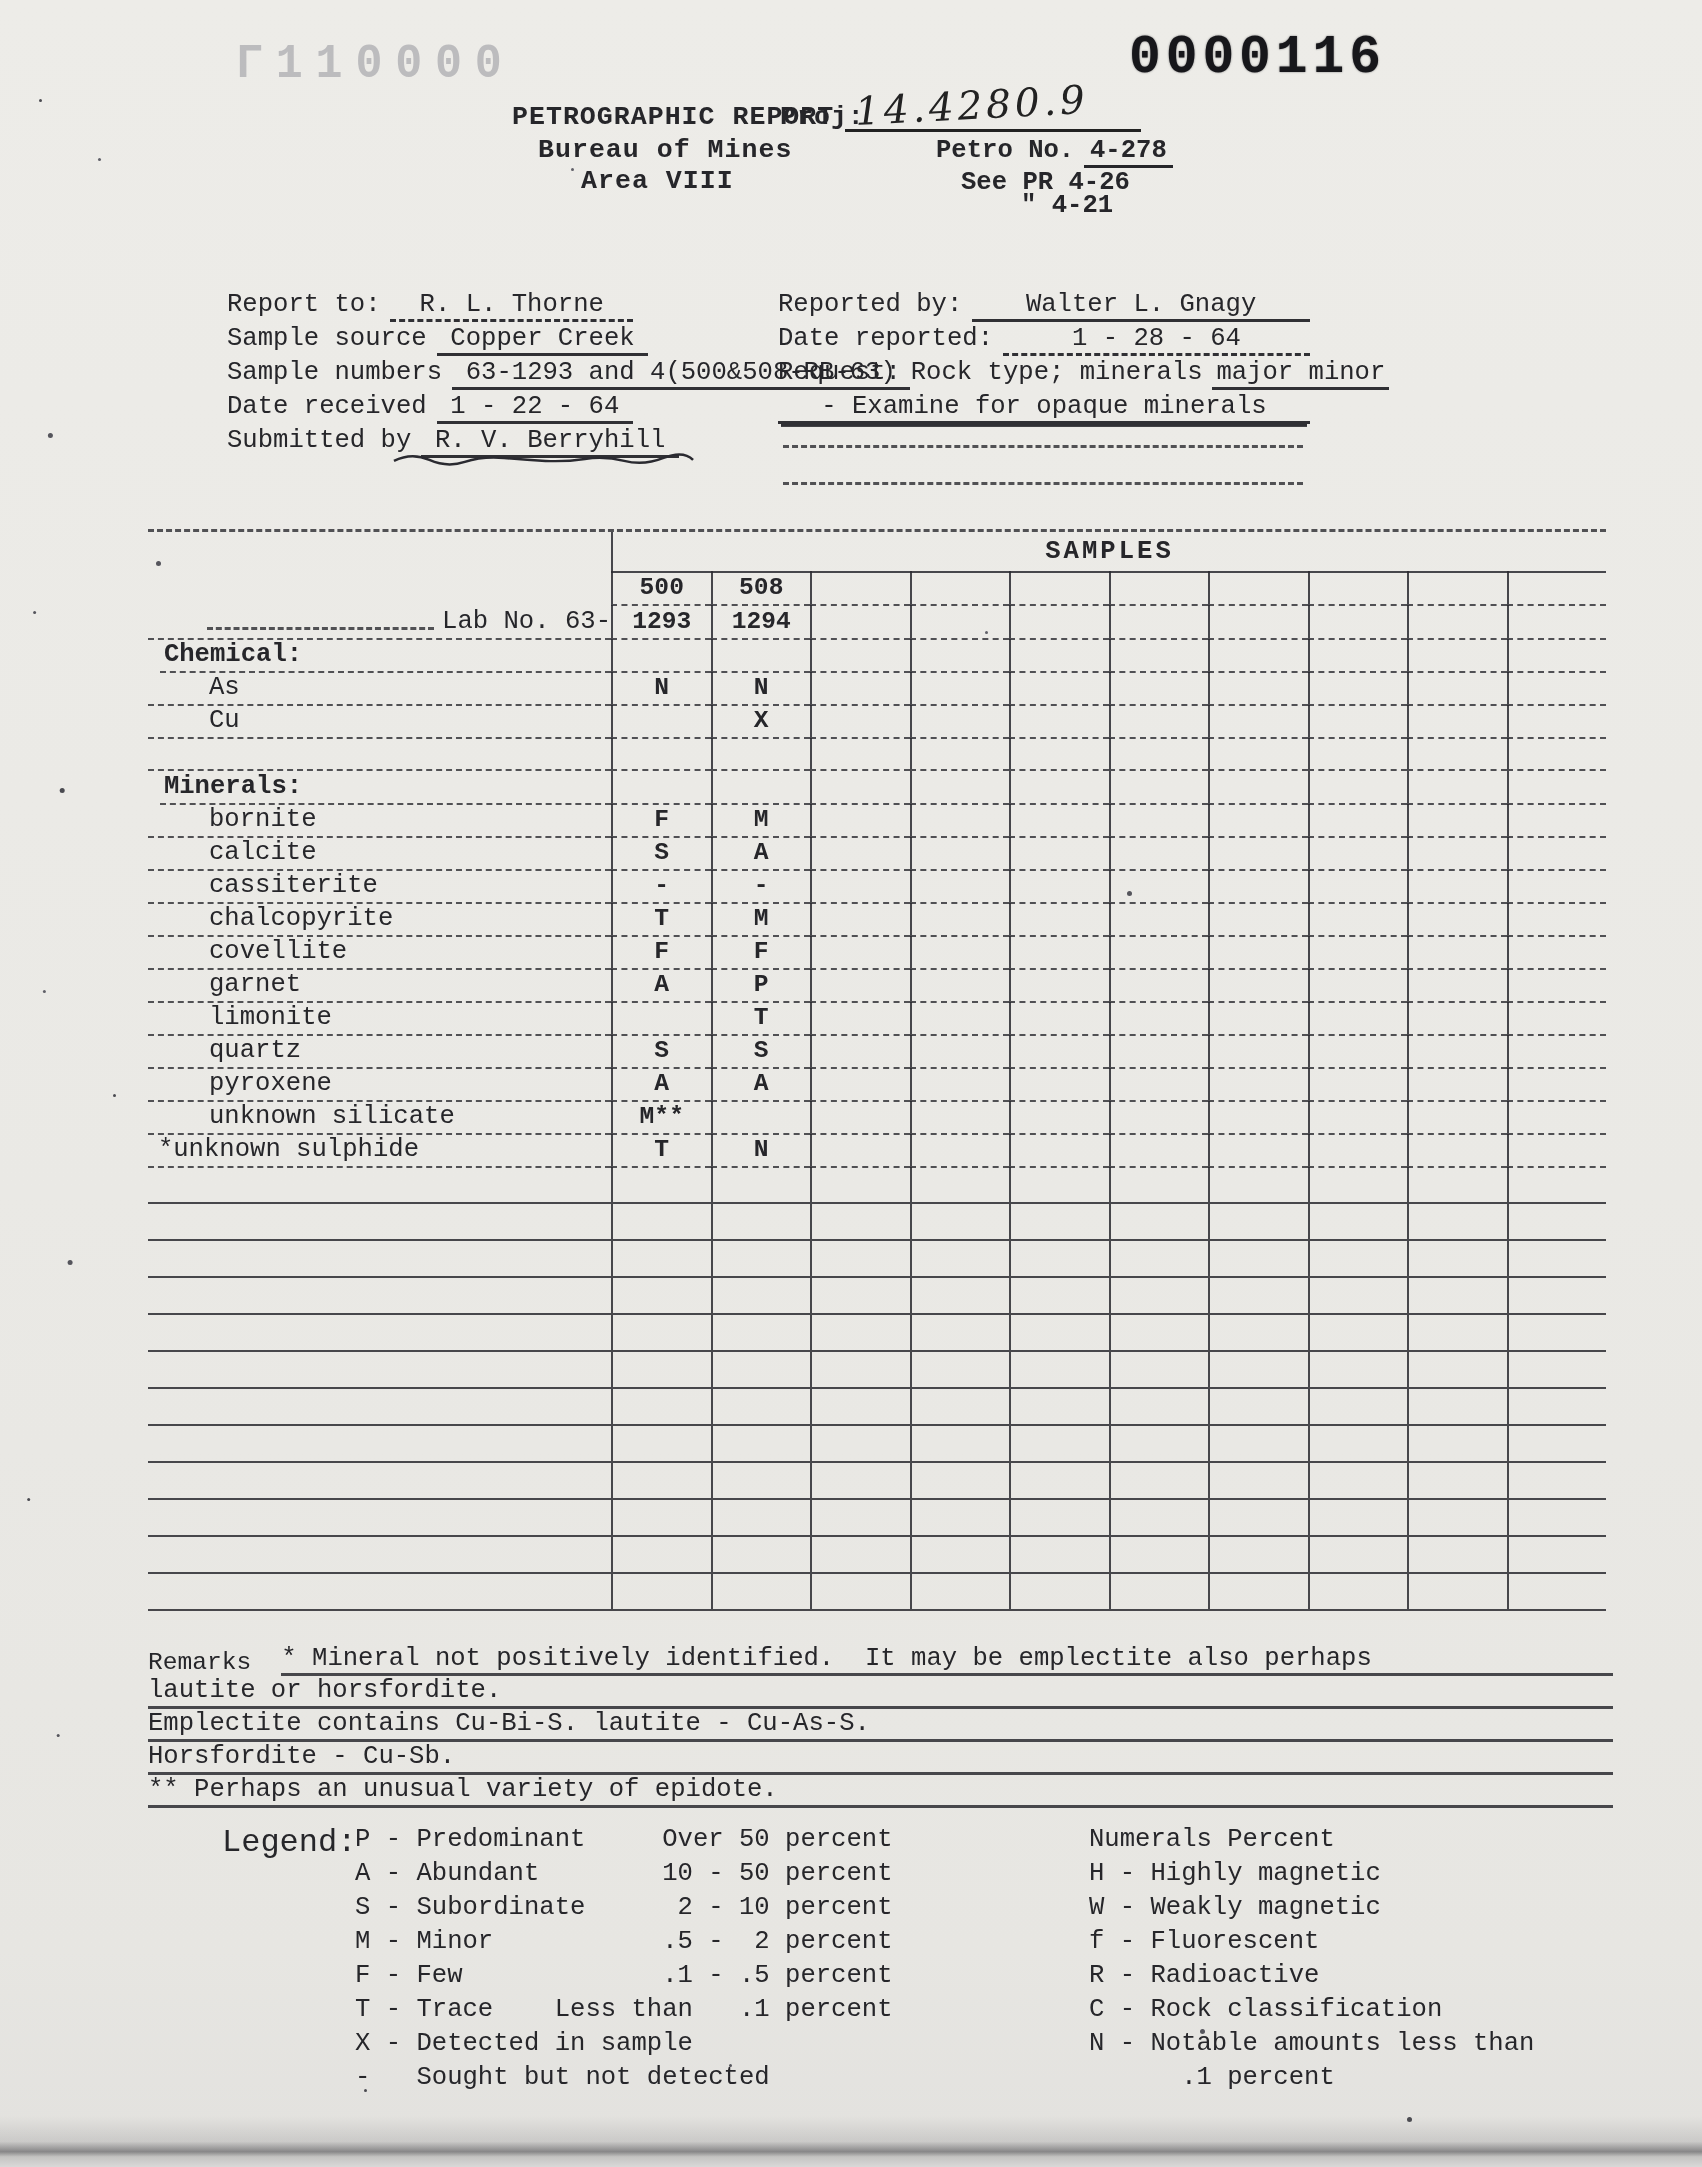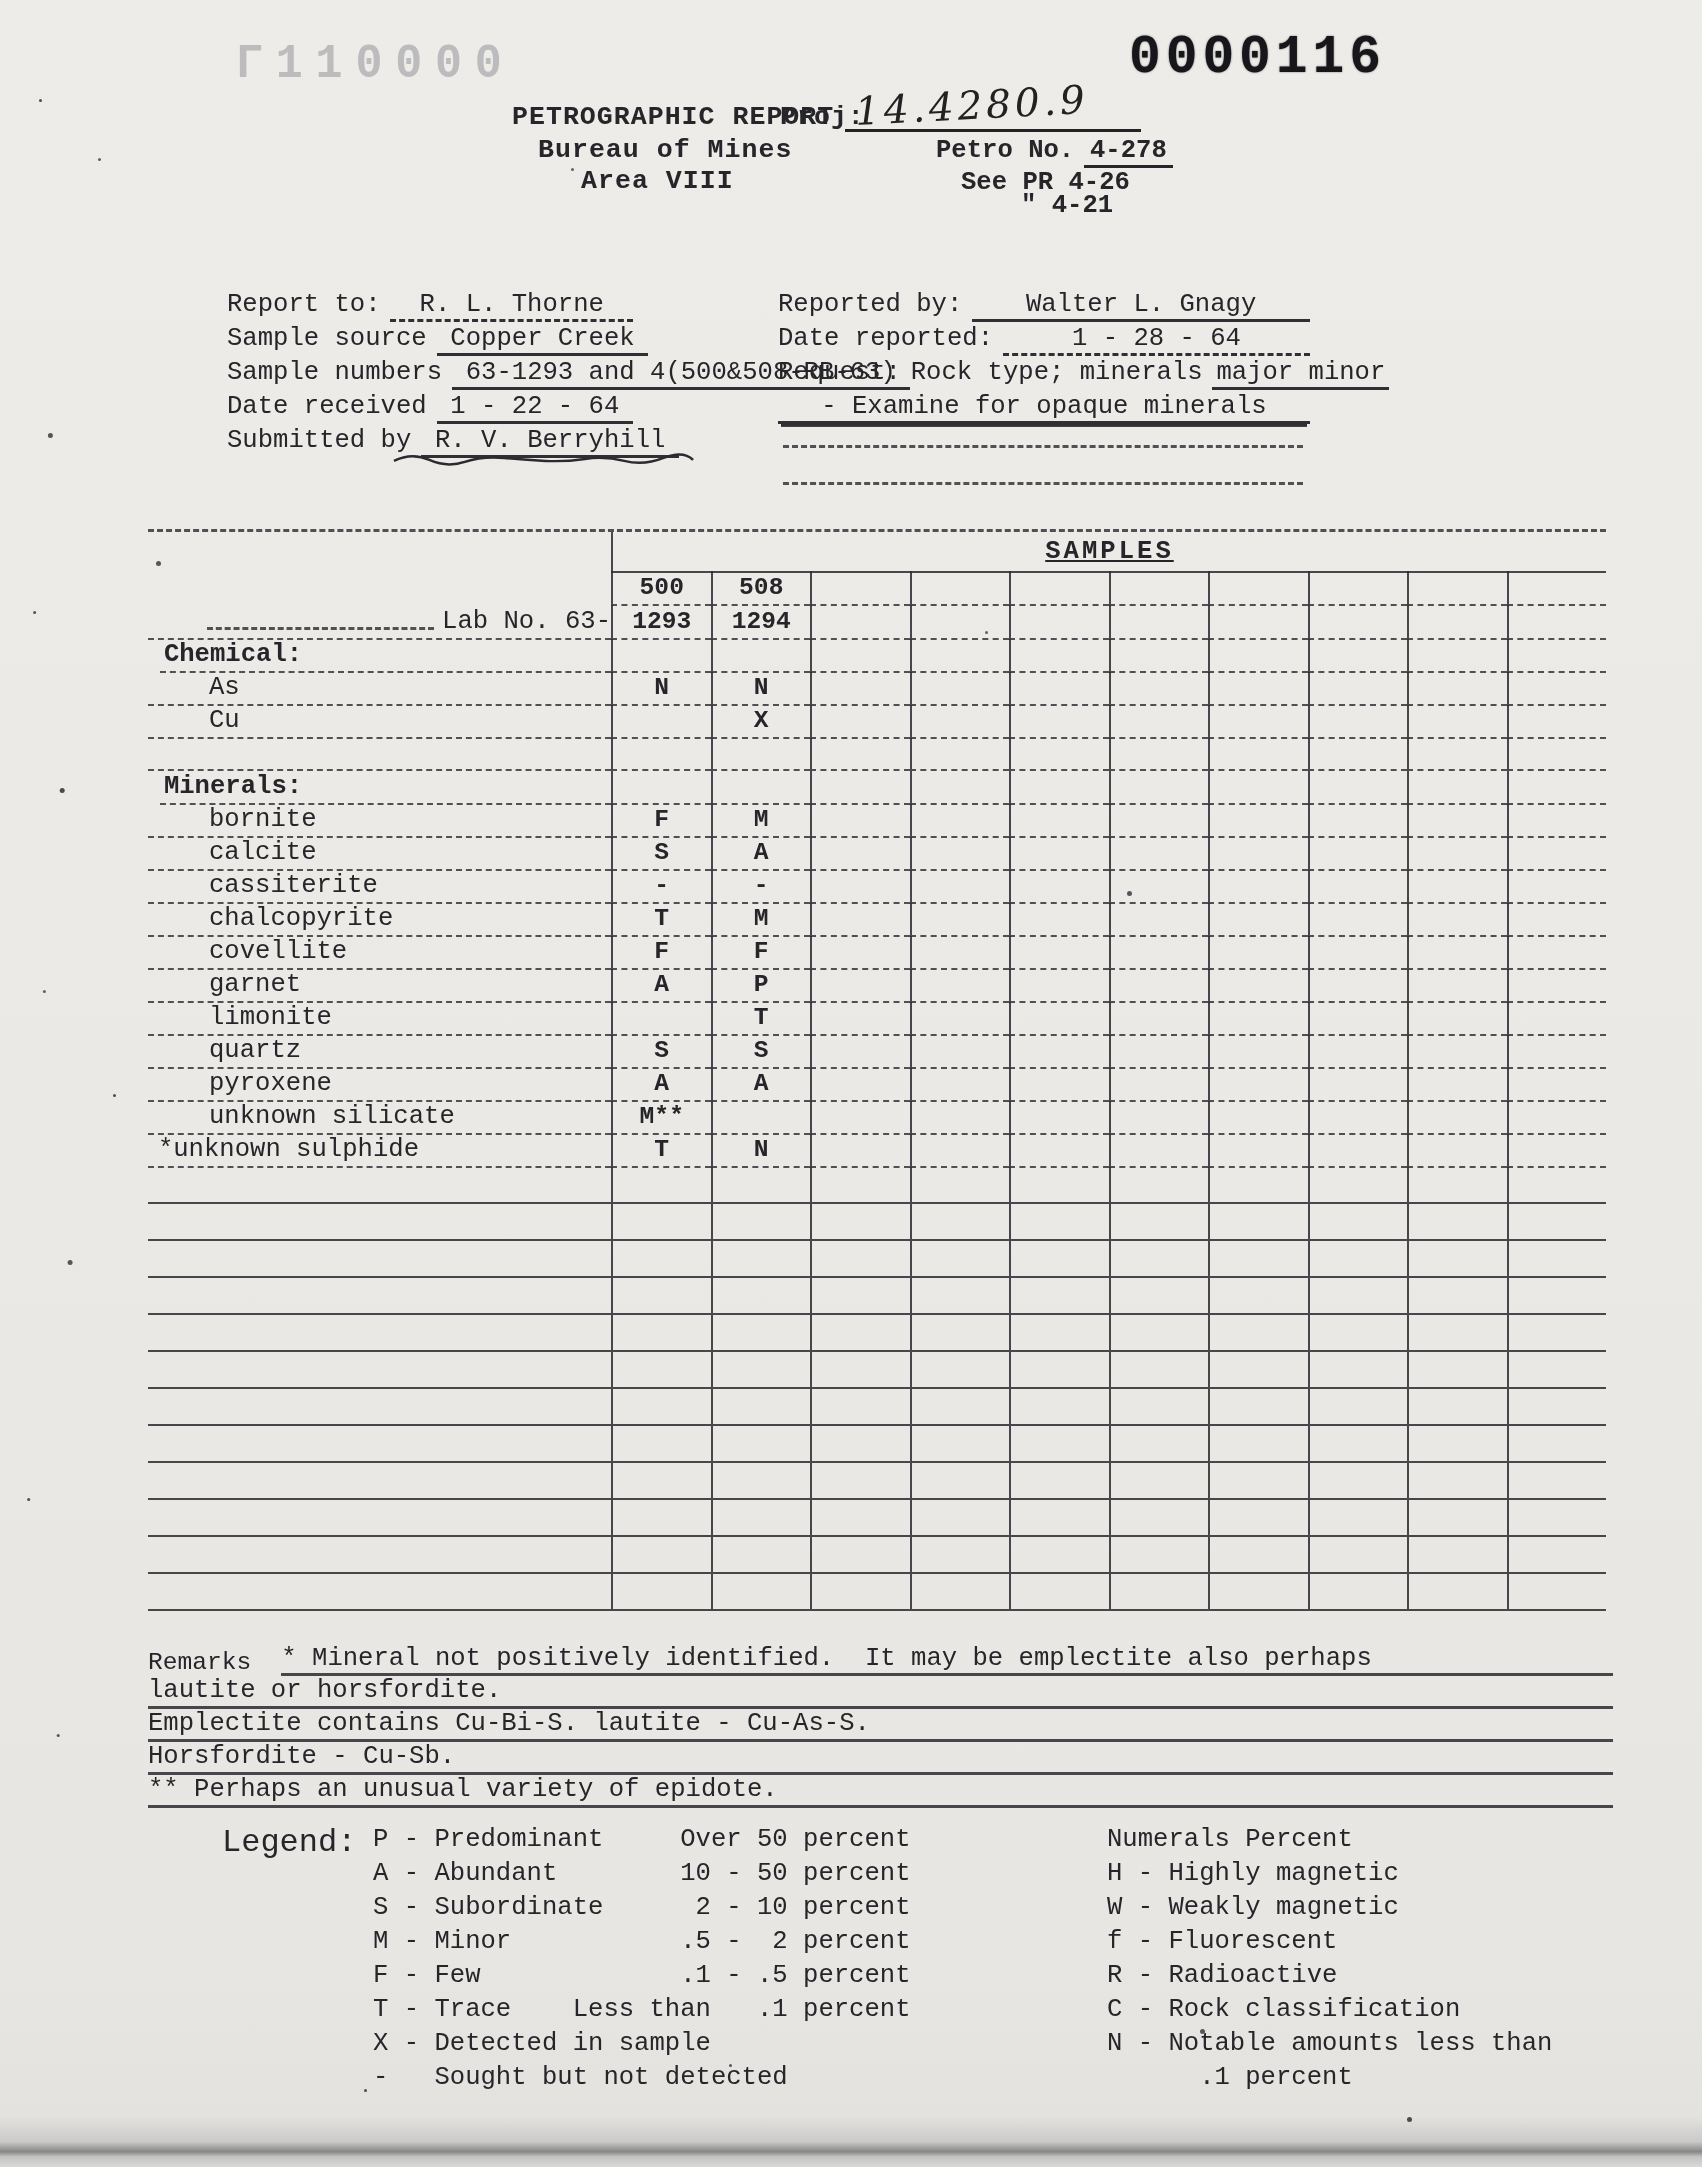--- a/index.html
+++ b/index.html
@@ -44,21 +44,21 @@
   .u-solid{border-bottom:3px solid var(--ink-soft);}
   .u-dash{border-bottom:3px dashed var(--ink-soft);}
   .u-part{border-bottom:3px solid var(--ink-soft);}
   .fields-left{left:227px;top:288px;width:406px;}
   .fields-right{left:778px;top:288px;width:532px;}
   .fields-right .frow.wide{width:818px;}
   .dbl{box-shadow:0 5.9px 0 -3px var(--ink-soft);}
   .dash-rule{border-top:3px dashed var(--line-dash);}
   
   .table{left:148px;top:529px;width:1458px;border-top:3px dashed var(--line-dash);font-size:25.6px;}
-  .samples-row{display:grid;grid-template-columns:463px 1fr;height:39px;text-decoration:underline;}
+  .samples-row{display:grid;grid-template-columns:463px 1fr;height:39px;}
   .samples-head{border-left:2px solid var(--line);border-bottom:2px solid var(--line);
     text-align:center;font-weight:bold;letter-spacing:3px;line-height:39px;}
   .trow{display:grid;grid-template-columns:463px repeat(10,1fr);height:33px;line-height:31.5px;}
   .trow .tcell{border-left:2px solid var(--line);border-bottom:2px dashed var(--line-dash);
     text-align:center;font-weight:bold;font-size:24.6px;}
   .trow .tlabel{border-bottom:2px dashed var(--line-dash);white-space:nowrap;}
   .trow.colnum{height:34px;line-height:33px;}
   .trow.colnum .tlabel{border-bottom:none;}
   .trow.labno{height:34px;line-height:33px;}
   .labno-label{display:flex;align-items:flex-end;}
@@ -69,21 +69,21 @@
   .trow.empty{height:37px;}
   .trow.empty .tcell,.trow.empty .tlabel{border-bottom:2px solid var(--line);}
   
   .remarks{left:148px;top:1631px;width:1465px;font-size:25.6px;}
   .remark-first{display:flex;gap:30px;align-items:flex-end;height:45px;white-space:pre;}
   .remark-label{font-size:24.6px;}
   .remark-l1{border-bottom:3px solid var(--line);flex:1;white-space:pre;}
   .remark-line{height:33px;line-height:30.5px;border-bottom:3px solid var(--line);white-space:pre;}
   
   .legend-label{left:222px;top:1824px;font-size:32px;}
-  .legend-col{font-size:25.6px;white-space:pre;margin-left:18px;}
+  .legend-col{font-size:25.6px;white-space:pre;}
   .legend-left{left:355px;top:1824px;}
   .legend-right{left:1089px;top:1824px;}
   .legend-line{height:34px;line-height:32.5px;}
   
   .sig{left:392px;top:453px;}
   
   .bottom-edge{left:0;top:2116px;width:1702px;height:51px;
     background:linear-gradient(180deg,rgba(0,0,0,0) 0%,rgba(95,95,100,.18) 50%,
       rgba(45,45,50,.5) 70%,rgba(140,140,140,.35) 80%,#d9d9d8 100%);}
   

